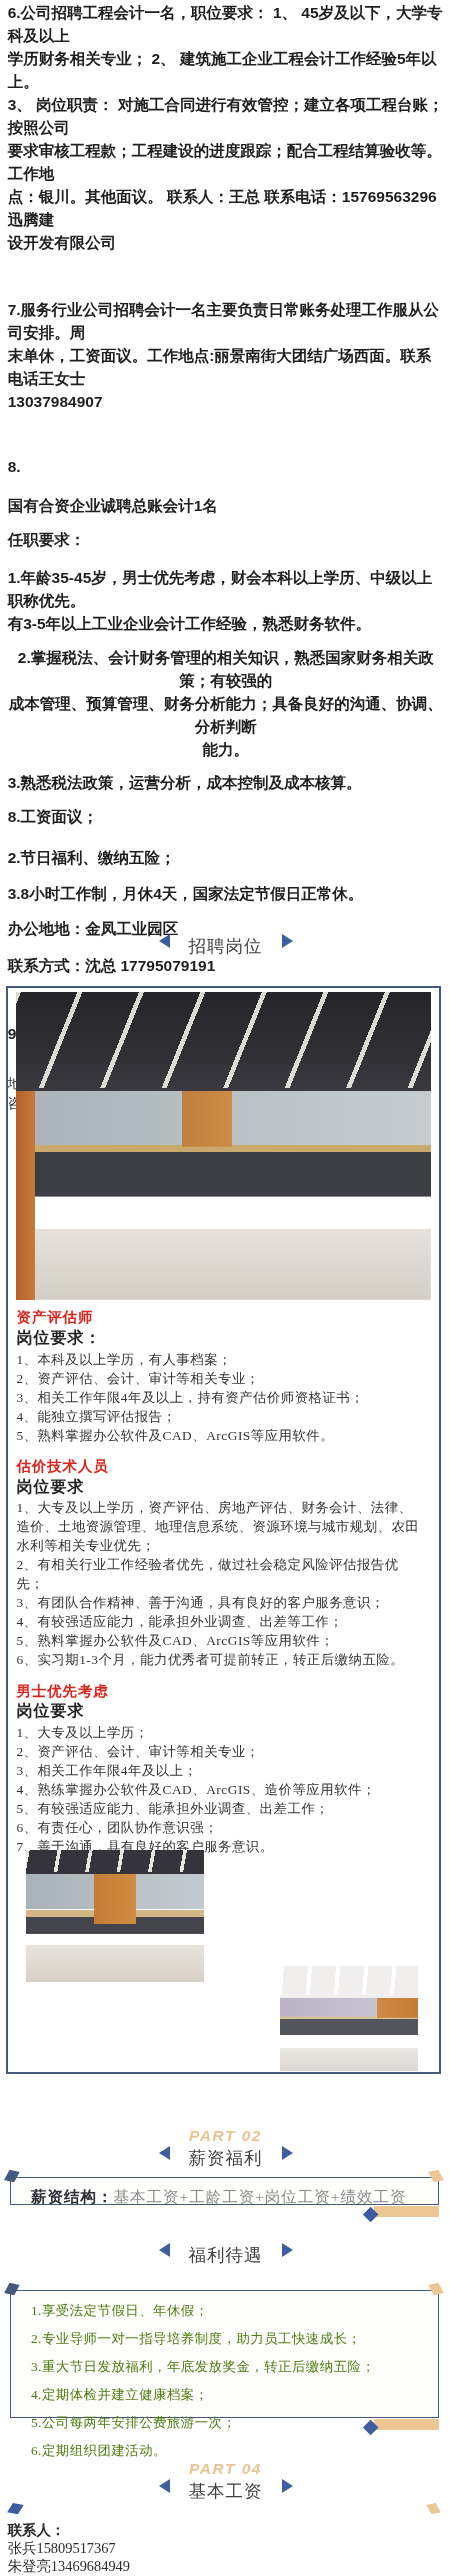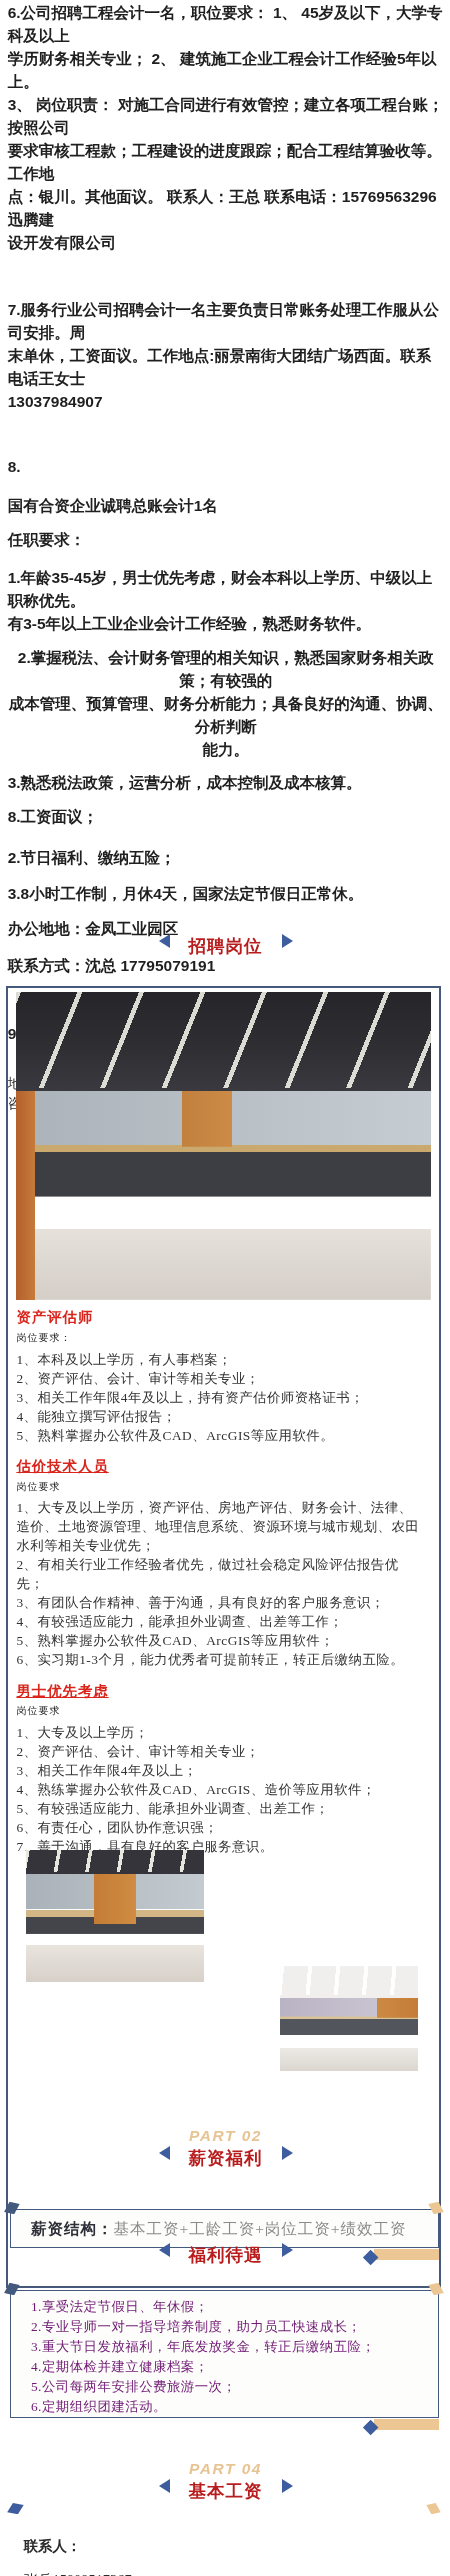--- a/index.html
+++ b/index.html
@@ -17,44 +17,44 @@
   .ms1{margin-top:10.8px!important;} .ms2{margin-top:17.5px!important;}
   .ms3{margin-top:13.4px!important;} .mof{margin-top:12.4px!important;}
   .mct{margin-top:13.4px!important;} .m9n{margin-top:45px!important;}
   .para9{margin-top:9.3px!important;font-family:"Liberation Serif",serif;
          font-weight:400;font-size:14px;line-height:20px;color:#2e2e2e;letter-spacing:0.5px;}
   
   .part-head{position:absolute;left:0;right:0;text-align:center;}
   .part-label{font-size:15.5px;line-height:18.5px;font-style:italic;font-weight:700;
               color:#e7c493;letter-spacing:1.5px;}
   .part-title-row{position:relative;display:inline-block;margin-top:1px;}
-  .part-title{font-size:17.5px;line-height:23px;font-weight:700;color:#b91c1c;letter-spacing:1px;}
+  .part-title{font-size:17.5px;line-height:23px;font-weight:400;color:#404040;letter-spacing:1px;}
   .tri{position:absolute;width:0;height:0;border-top:7.2px solid transparent;
        border-bottom:7.2px solid transparent;top:-1px;}
   .tri-left{left:-30px;border-right:11.3px solid #3d5d9e;}
   .tri-right{right:-30px;border-left:11.3px solid #3d5d9e;}
   
-  #frame{position:absolute;top:986px;left:6.2px;right:9.8px;height:1302px;
+  #frame{position:absolute;top:986px;left:6.2px;right:9.8px;height:1088px;
          box-sizing:border-box;border:2.1px solid #46597c;padding:4.1px 8.2px 0 8.2px;
          font-family:"Liberation Serif",serif;}
   .photo{position:relative;overflow:hidden;}
   #photo1{width:100%;height:308px;
     background:
       linear-gradient(180deg,#26252a 0,#2f2e33 18%,#3a393f 32%,transparent 32%),
       linear-gradient(90deg,#b4602c 0,#c57a3a 4.5%,transparent 4.5%),
       linear-gradient(90deg,transparent 40%,#c2803f 40%,#cd8b47 52%,transparent 52%) 0 36%/100% 22% no-repeat,
       linear-gradient(90deg,#aab3b9 0,#c6cdd2 100%) 0 32%/100% 26% no-repeat,
       linear-gradient(180deg,#c9a96e 0 28%,#3c3e44 28% 100%) 0 58%/100% 20% no-repeat,
       linear-gradient(180deg,#e6e1db 0,#d4cec7 100%) bottom/100% 23% no-repeat;}
   #photo1::before{content:"";position:absolute;left:0;top:0;width:100%;height:31%;
       background:repeating-linear-gradient(112deg,rgba(250,250,240,.85) 0 4.6px,rgba(250,250,240,0) 4.6px 57px);}
   .job-title{margin:8.2px 0 0 0;font-size:14.4px;line-height:19.6px;font-weight:700;color:#d9251c;letter-spacing:1px;}
-  .req-label{margin:0;font-size:10px;line-height:19.6px;font-weight:400;color:#222;letter-spacing:1px;}
+  .req-label{margin:0;font-size:16px;line-height:19.6px;font-weight:700;color:#222;letter-spacing:1px;}
   .job-items{margin:2.1px 0 0 0;font-size:13.4px;line-height:19px;color:#333;letter-spacing:0.5px;}
-  .mjob{margin-top:12.4px!important;text-decoration:underline;}
+  .mjob{margin-top:12.4px!important;}
   #photos-wrap{position:relative;height:237px;margin-top:-6.2px;}
   #photo2{position:absolute;left:9.3px;top:0;width:178px;height:133px;
     background:
       linear-gradient(180deg,#35343a 0 18%,transparent 18%),
       linear-gradient(90deg,transparent 38%,#c57c36 38%,#cf8c42 62%,transparent 62%) 0 18%/100% 46% no-repeat,
       linear-gradient(90deg,#a9b2b8 0,#c4cbd0 100%) 0 16%/100% 34% no-repeat,
       linear-gradient(180deg,#d3b685 0 30%,#43454b 30% 100%) 0 55%/100% 18% no-repeat,
       linear-gradient(180deg,#e9e4de 0,#d6d0c9 100%) bottom/100% 28% no-repeat;}
   #photo2::before{content:"";position:absolute;left:0;top:0;width:100%;height:17%;
       background:repeating-linear-gradient(100deg,rgba(250,250,240,.9) 0 3.6px,rgba(250,250,240,0) 3.6px 31px);}
@@ -71,36 +71,36 @@
   .deco-box{position:absolute;left:10.3px;right:12.4px;box-sizing:border-box;
             border:1.5px solid #44597e;background:#fdfdfb;
             font-family:"Liberation Serif",serif;}
   .deco{position:absolute;}
   .d-tl{width:15.5px;height:12.4px;left:-7.2px;top:-8.2px;background:#44597e;
         clip-path:polygon(35% 0,100% 18%,65% 100%,0 82%);}
   .d-tr{width:15.5px;height:12.4px;right:-6.2px;top:-8.2px;background:#ecc793;
         clip-path:polygon(65% 0,100% 82%,35% 100%,0 18%);}
   .d-br-bar{width:65px;height:11.3px;right:-1.5px;bottom:-13px;background:#ecc793;}
   .d-br-dia{width:11.3px;height:11.3px;right:61px;bottom:-16.5px;background:#3d5d9e;transform:rotate(45deg);}
-  #salary-banner{top:2177px;height:39px;margin-top:32px;}
+  #salary-banner{top:2177px;height:28px;}
   #salary-banner .line{margin:8.2px 0 0 19.6px;font-size:15.5px;line-height:21.6px;letter-spacing:1px;}
   .sal-label{font-weight:700;color:#2e2e38;}
   .sal-value{color:#8a8a8a;}
   #benefits{top:2290px;height:128px;}
-  #benefits .pre{margin:6.2px 0 0 19.6px;font-size:13.4px;line-height:20px;color:#701a75;letter-spacing:0.5px;}
+  #benefits .pre{margin:6.2px 0 0 19.6px;font-size:13.4px;line-height:28px;color:#4d7c0f;letter-spacing:0.5px;}
   
   #deco-row{position:absolute;top:2503px;left:0;right:0;height:0;}
   .dr-l{width:16.5px;height:11.3px;left:7.2px;top:0;background:#3d5d9e;
         clip-path:polygon(35% 0,100% 18%,65% 100%,0 82%);position:absolute;}
   .dr-r{width:14.4px;height:11.3px;right:10.3px;top:0;background:#ecc793;
         clip-path:polygon(65% 0,100% 82%,35% 100%,0 18%);position:absolute;}
   #contact{position:absolute;top:2521px;left:7.7px;right:7.7px;
            font-family:"Liberation Serif",serif;font-size:14.4px;line-height:18px;color:#2b2b2b;}
   #contact .lab{font-weight:700;}
-  #contact p{margin:16px;}
+  #contact p{margin:0;}
 </style>
 </head>
 <body>
 
 <div id="page">
 
   <div id="sec-top">
     <p class="pre">6.公司招聘工程会计一名，职位要求： 1、 45岁及以下，大学专科及以上
 学历财务相关专业； 2、 建筑施工企业工程会计工作经验5年以上。
 3、 岗位职责： 对施工合同进行有效管控；建立各项工程台账；按照公司

